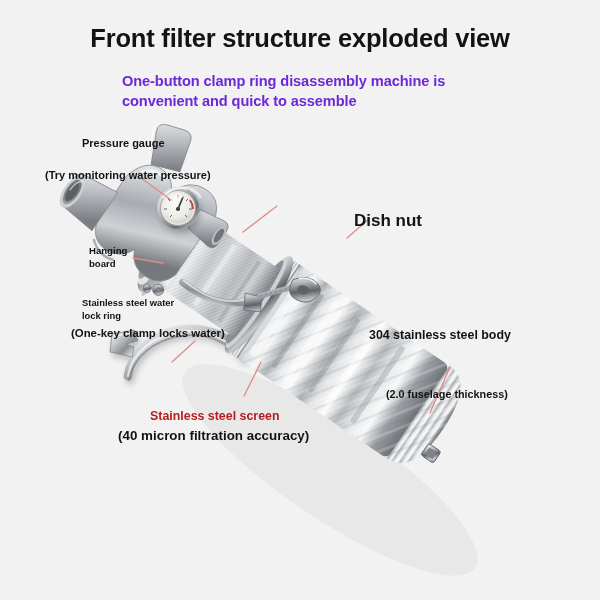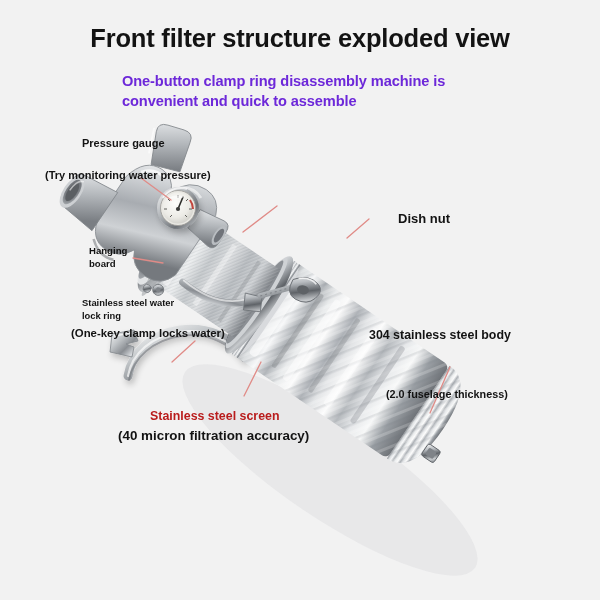--- a/index.html
+++ b/index.html
@@ -24,21 +24,21 @@
     line-height:20px;letter-spacing:-.1px;
   }
 
   
   .lbl{position:absolute;color:#131313;font-weight:bold;white-space:nowrap;}
   .lbl-gauge      {left:82px; top:137px; font-size:11px;}
   .lbl-gauge-sub  {left:45px; top:159px; font-size:11px;margin-top:10px;}
   .lbl-hang       {left:89px; top:245px; font-size:9.6px;line-height:12.5px;white-space:pre-line;}
   .lbl-lock       {left:82px; top:297px; font-size:9.4px;line-height:12.5px;white-space:pre-line;}
   .lbl-lock-sub   {left:71px; top:327px; font-size:11.4px;}
-  .lbl-dish       {left:354px;top:211px; font-size:13px;margin-left:44px;}
+  .lbl-dish       {left:354px;top:211px; font-size:17px;}
   .lbl-body       {left:369px;top:328px; font-size:12.4px;}
   .lbl-body-sub   {left:386px;top:348px; font-size:10.8px;margin-top:40px;}
   .lbl-screen     {left:150px;top:409px; font-size:12.4px;color:#b91c1c;}
   .lbl-screen-sub {left:118px;top:428px; font-size:13.4px;}
 
   svg.layer{position:absolute;left:0;top:0;width:600px;height:600px;}
 </style>
 </head>
 <body>
 

